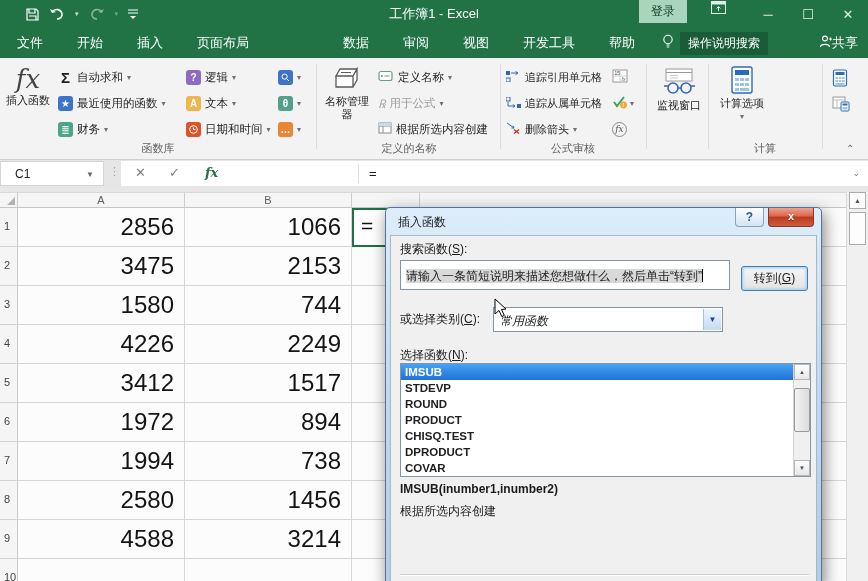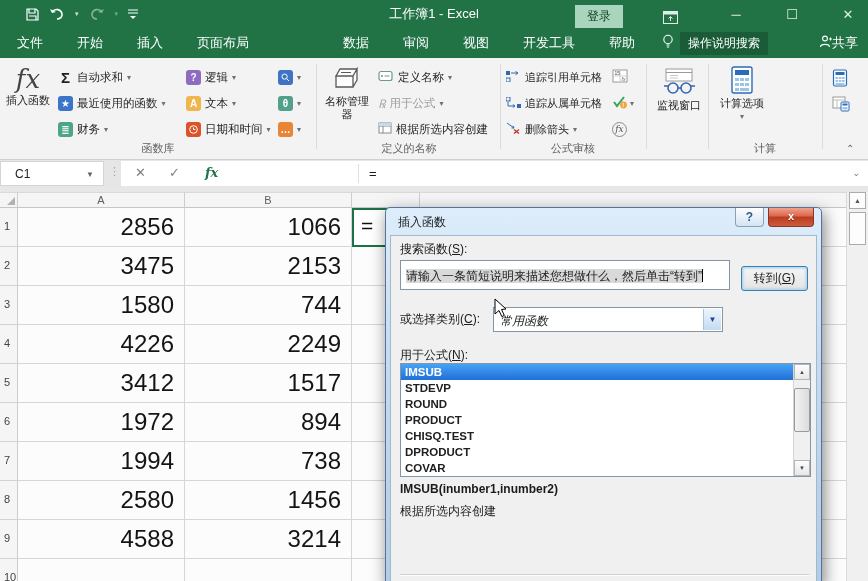--- a/index.html
+++ b/index.html
@@ -7,21 +7,21 @@
   body { font-family:"Liberation Sans","DejaVu Sans",sans-serif; }
   .app { position:relative; width:868px; height:581px; overflow:hidden; background:#0f766e; }
 
   
   .titlebar { position:absolute; left:0; top:0; width:868px; height:28px; background:#217346; display:flex; align-items:center; }
   .qat { display:flex; align-items:center; gap:10px; margin-left:26px; color:#fff; }
   .qat svg { display:block; }
   .qat .mini { font-size:7px; color:#cfe3d8; }
   .dim { opacity:.45; }
   .tb-title { position:absolute; left:0; right:0; text-align:center; color:#fff; font-size:13px; pointer-events:none; }
-  .tb-right { position:absolute; right:0; top:0; height:28px; display:flex; align-items:flex-end;gap:16px; }
+  .tb-right { position:absolute; right:0; top:0; height:28px; display:flex; align-items:flex-start; }
   .signin { background:#a8d5bc; color:#0e3d22; font-size:12px; padding:3px 12px; margin-right:24px; }
   .ribdisp { margin-right:22px; }
   .wbtn { width:40px; height:28px; display:flex; align-items:center; justify-content:center; color:#dfeee6; font-size:13px; }
 
   
   .tabrow { position:absolute; left:0; top:28px; width:868px; height:30px; background:#217346; display:flex; align-items:stretch; }
   .tab { color:#fff; font-size:13px; padding:0 17px; display:flex; align-items:center; }
   .tab.active { background:#f3f3f3; color:#217346;margin-top:48px; }
   .tellme { display:flex; align-items:center; margin-left:10px; gap:6px; }
   .tellme-box { background:#1a5c38; color:#fff; font-size:12px; padding:3px 8px; }
@@ -504,21 +504,21 @@
     <div class="dlabel" style="left:14px;top:33px;"><span>搜索函数(</span><span class="u">S</span><span>):</span></div>
     <div class="dsearch"><span class="selbg">请输入一条简短说明来描述您想做什么，然后单击“转到”</span><span class="caret"></span></div>
     <div class="gobtn"><span>转到(</span><span class="u">G</span><span>)</span></div>
 
     <div class="dlabel" style="left:14px;top:103px;"><span>或选择类别(</span><span class="u">C</span><span>):</span></div>
     <div class="ddown">
       <span>常用函数</span>
       <span class="ddarrow">▼</span>
     </div>
 
-    <div class="dlabel" style="left:14px;top:139px;"><span>用于公式(</span><span class="u">N</span><span>):</span></div>
+    <div class="dlabel" style="left:14px;top:139px;"><span>选择函数(</span><span class="u">N</span><span>):</span></div>
     <div class="dlist">
       <div class="litem sel">IMSUB</div>
       <div class="litem">STDEVP</div>
       <div class="litem">ROUND</div>
       <div class="litem">PRODUCT</div>
       <div class="litem">CHISQ.TEST</div>
       <div class="litem">DPRODUCT</div>
       <div class="litem">COVAR</div>
       <div class="lscroll">
         <div class="lsb" style="top:0;">▲</div>

